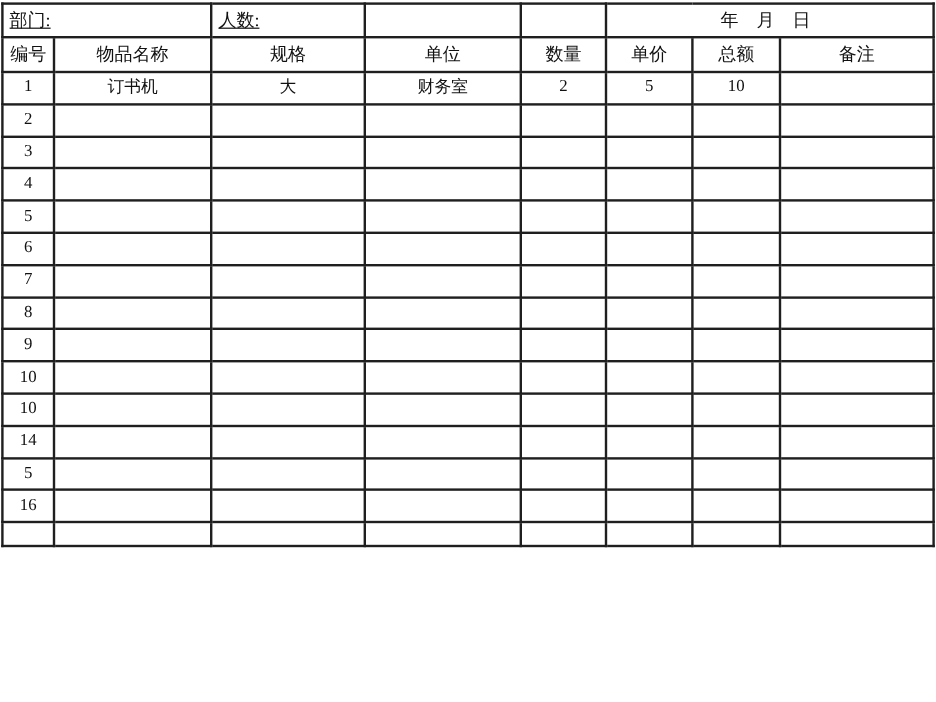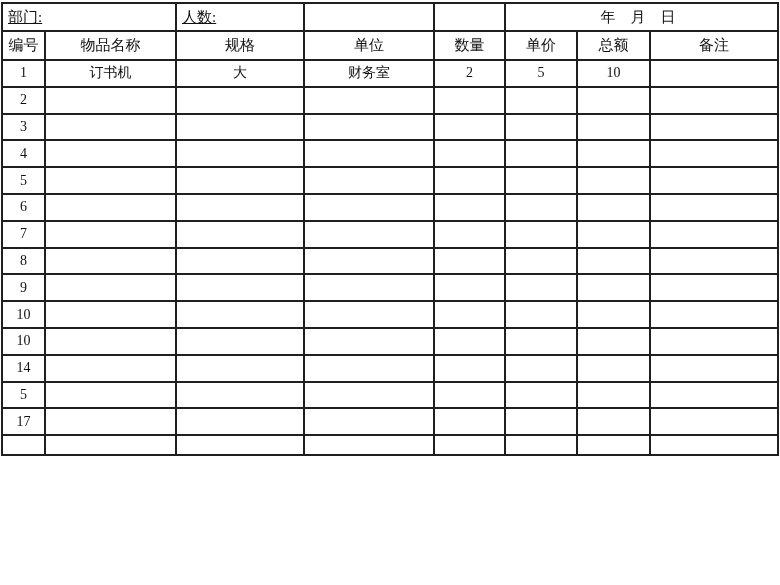--- a/index.html
+++ b/index.html
@@ -200,21 +200,21 @@
     <td>5</td>
     <td></td>
     <td></td>
     <td></td>
     <td></td>
     <td></td>
     <td></td>
     <td></td>
   </tr>
         <tr class="data-row">
-    <td>17</td>
+    <td>16</td>
     <td></td>
     <td></td>
     <td></td>
     <td></td>
     <td></td>
     <td></td>
     <td></td>
   </tr>
         <tr class="data-row partial-row">
     <td></td>

